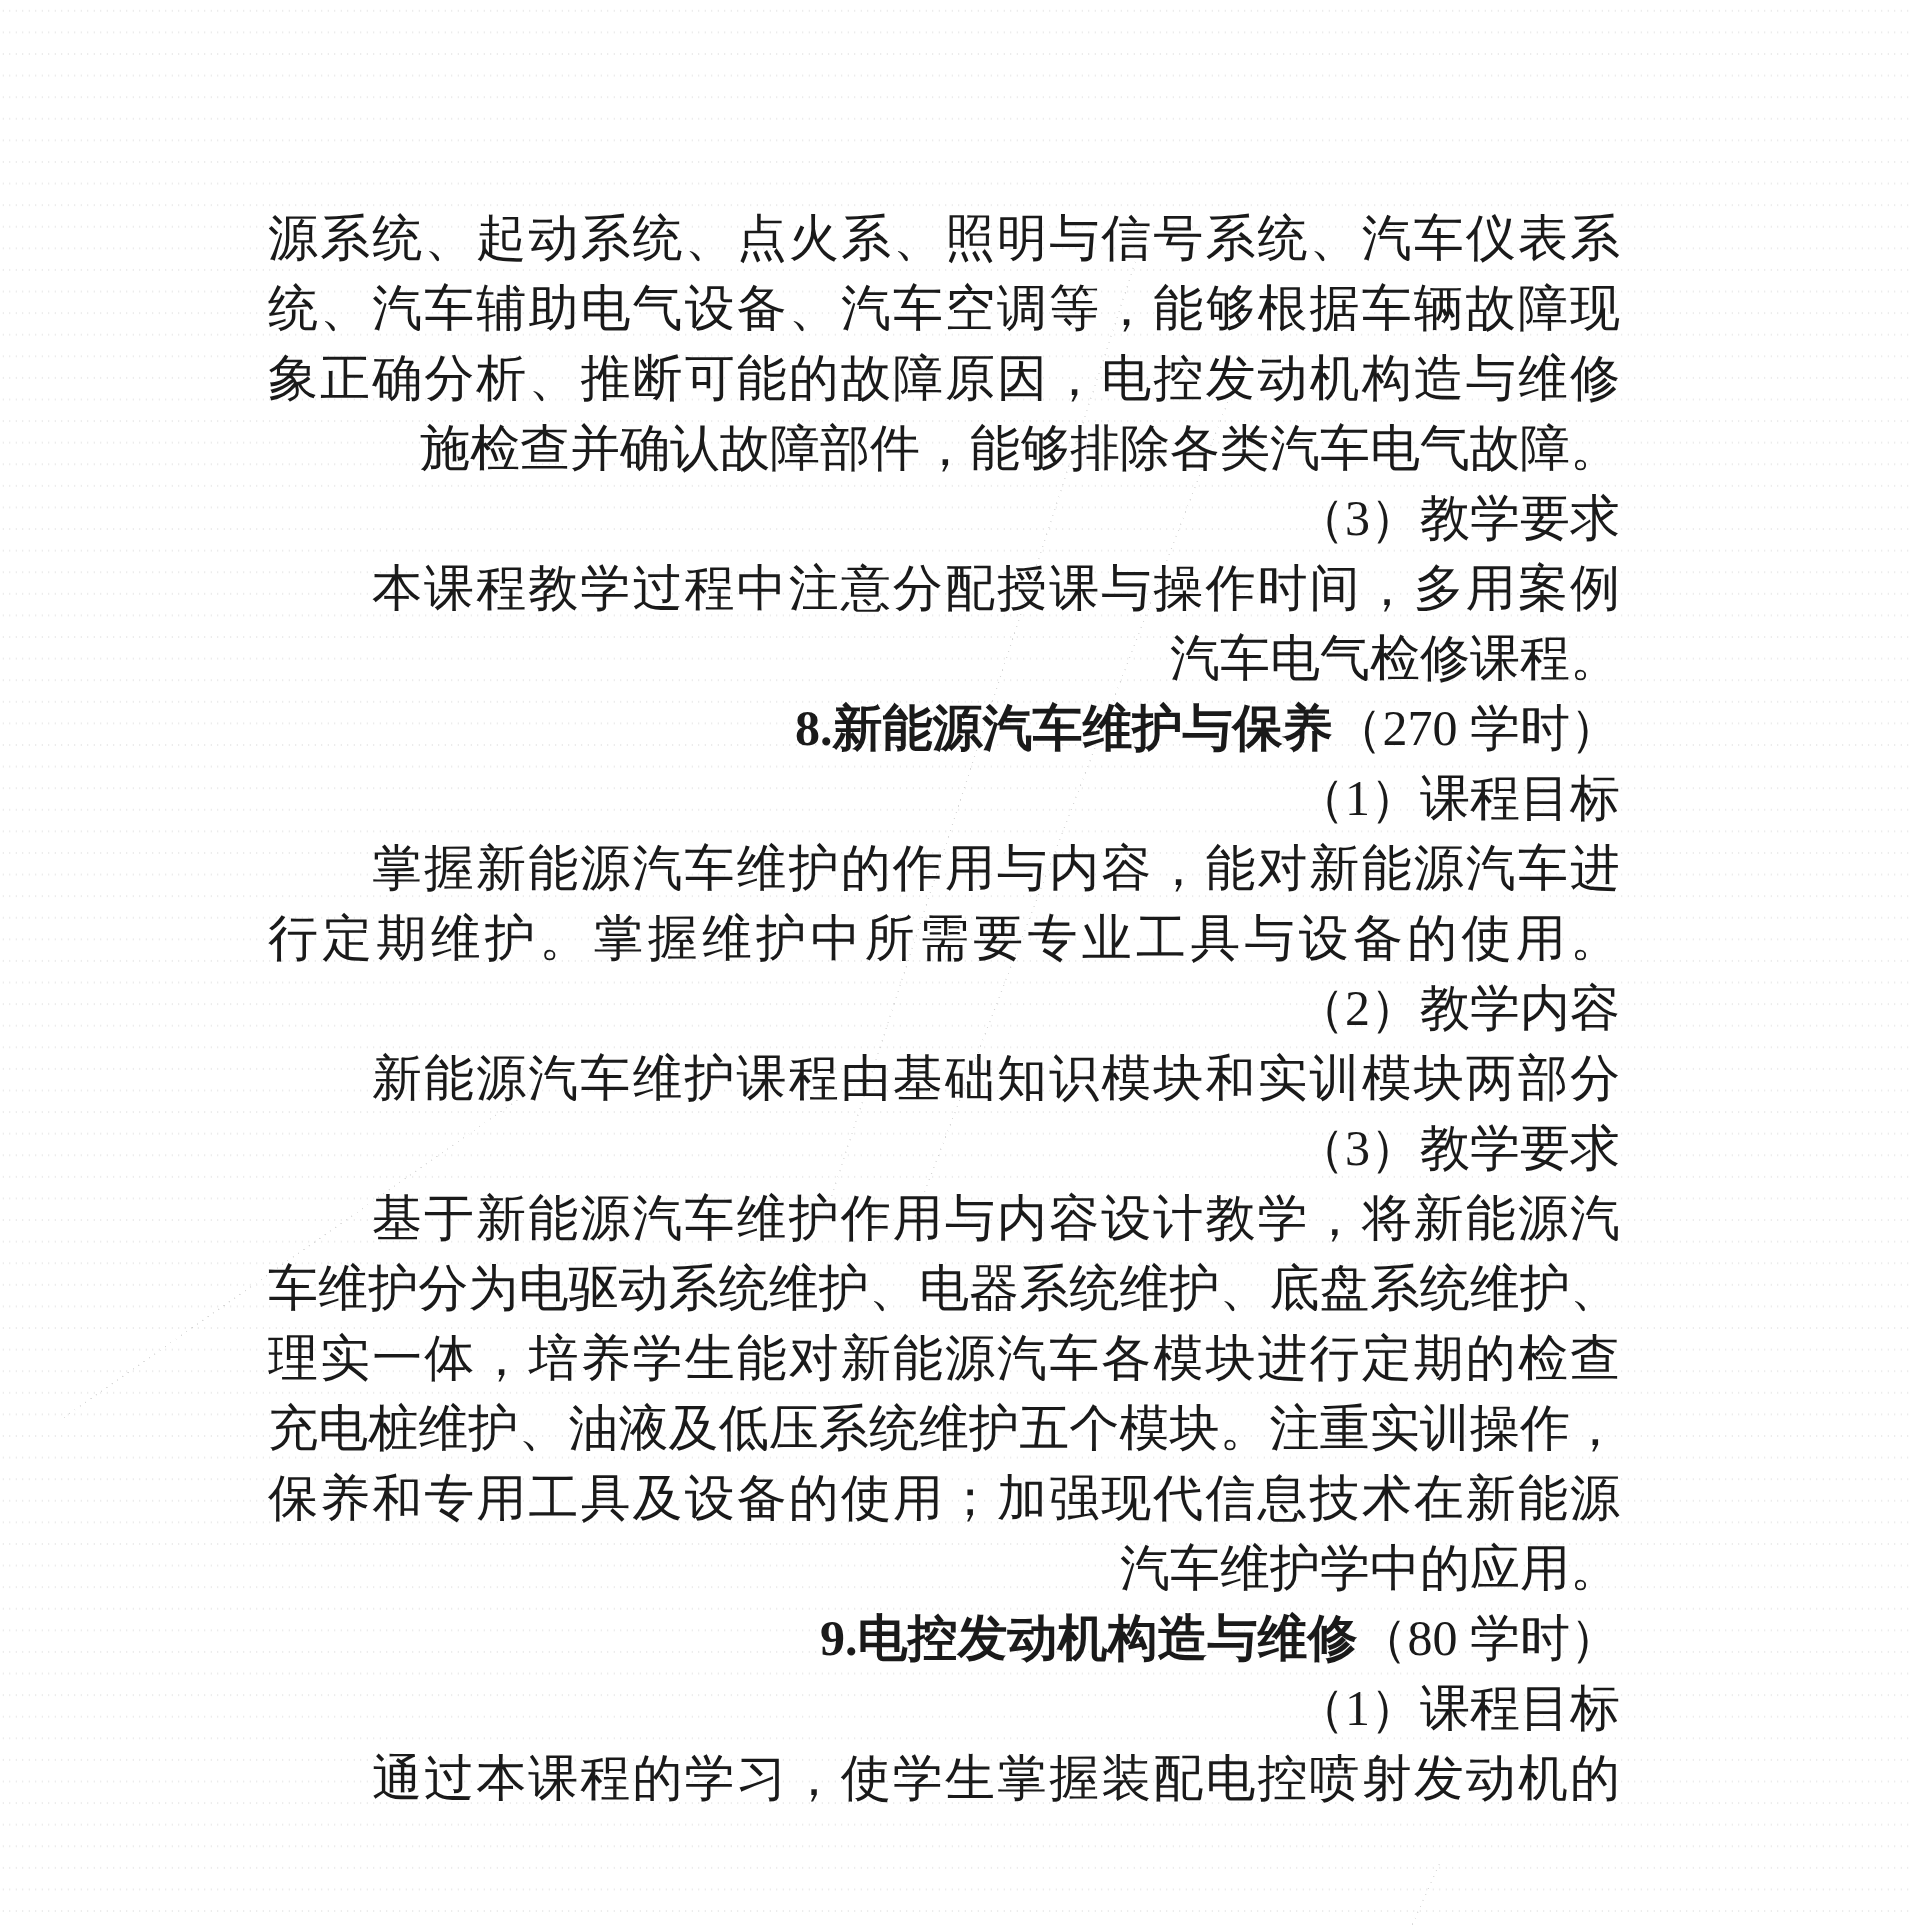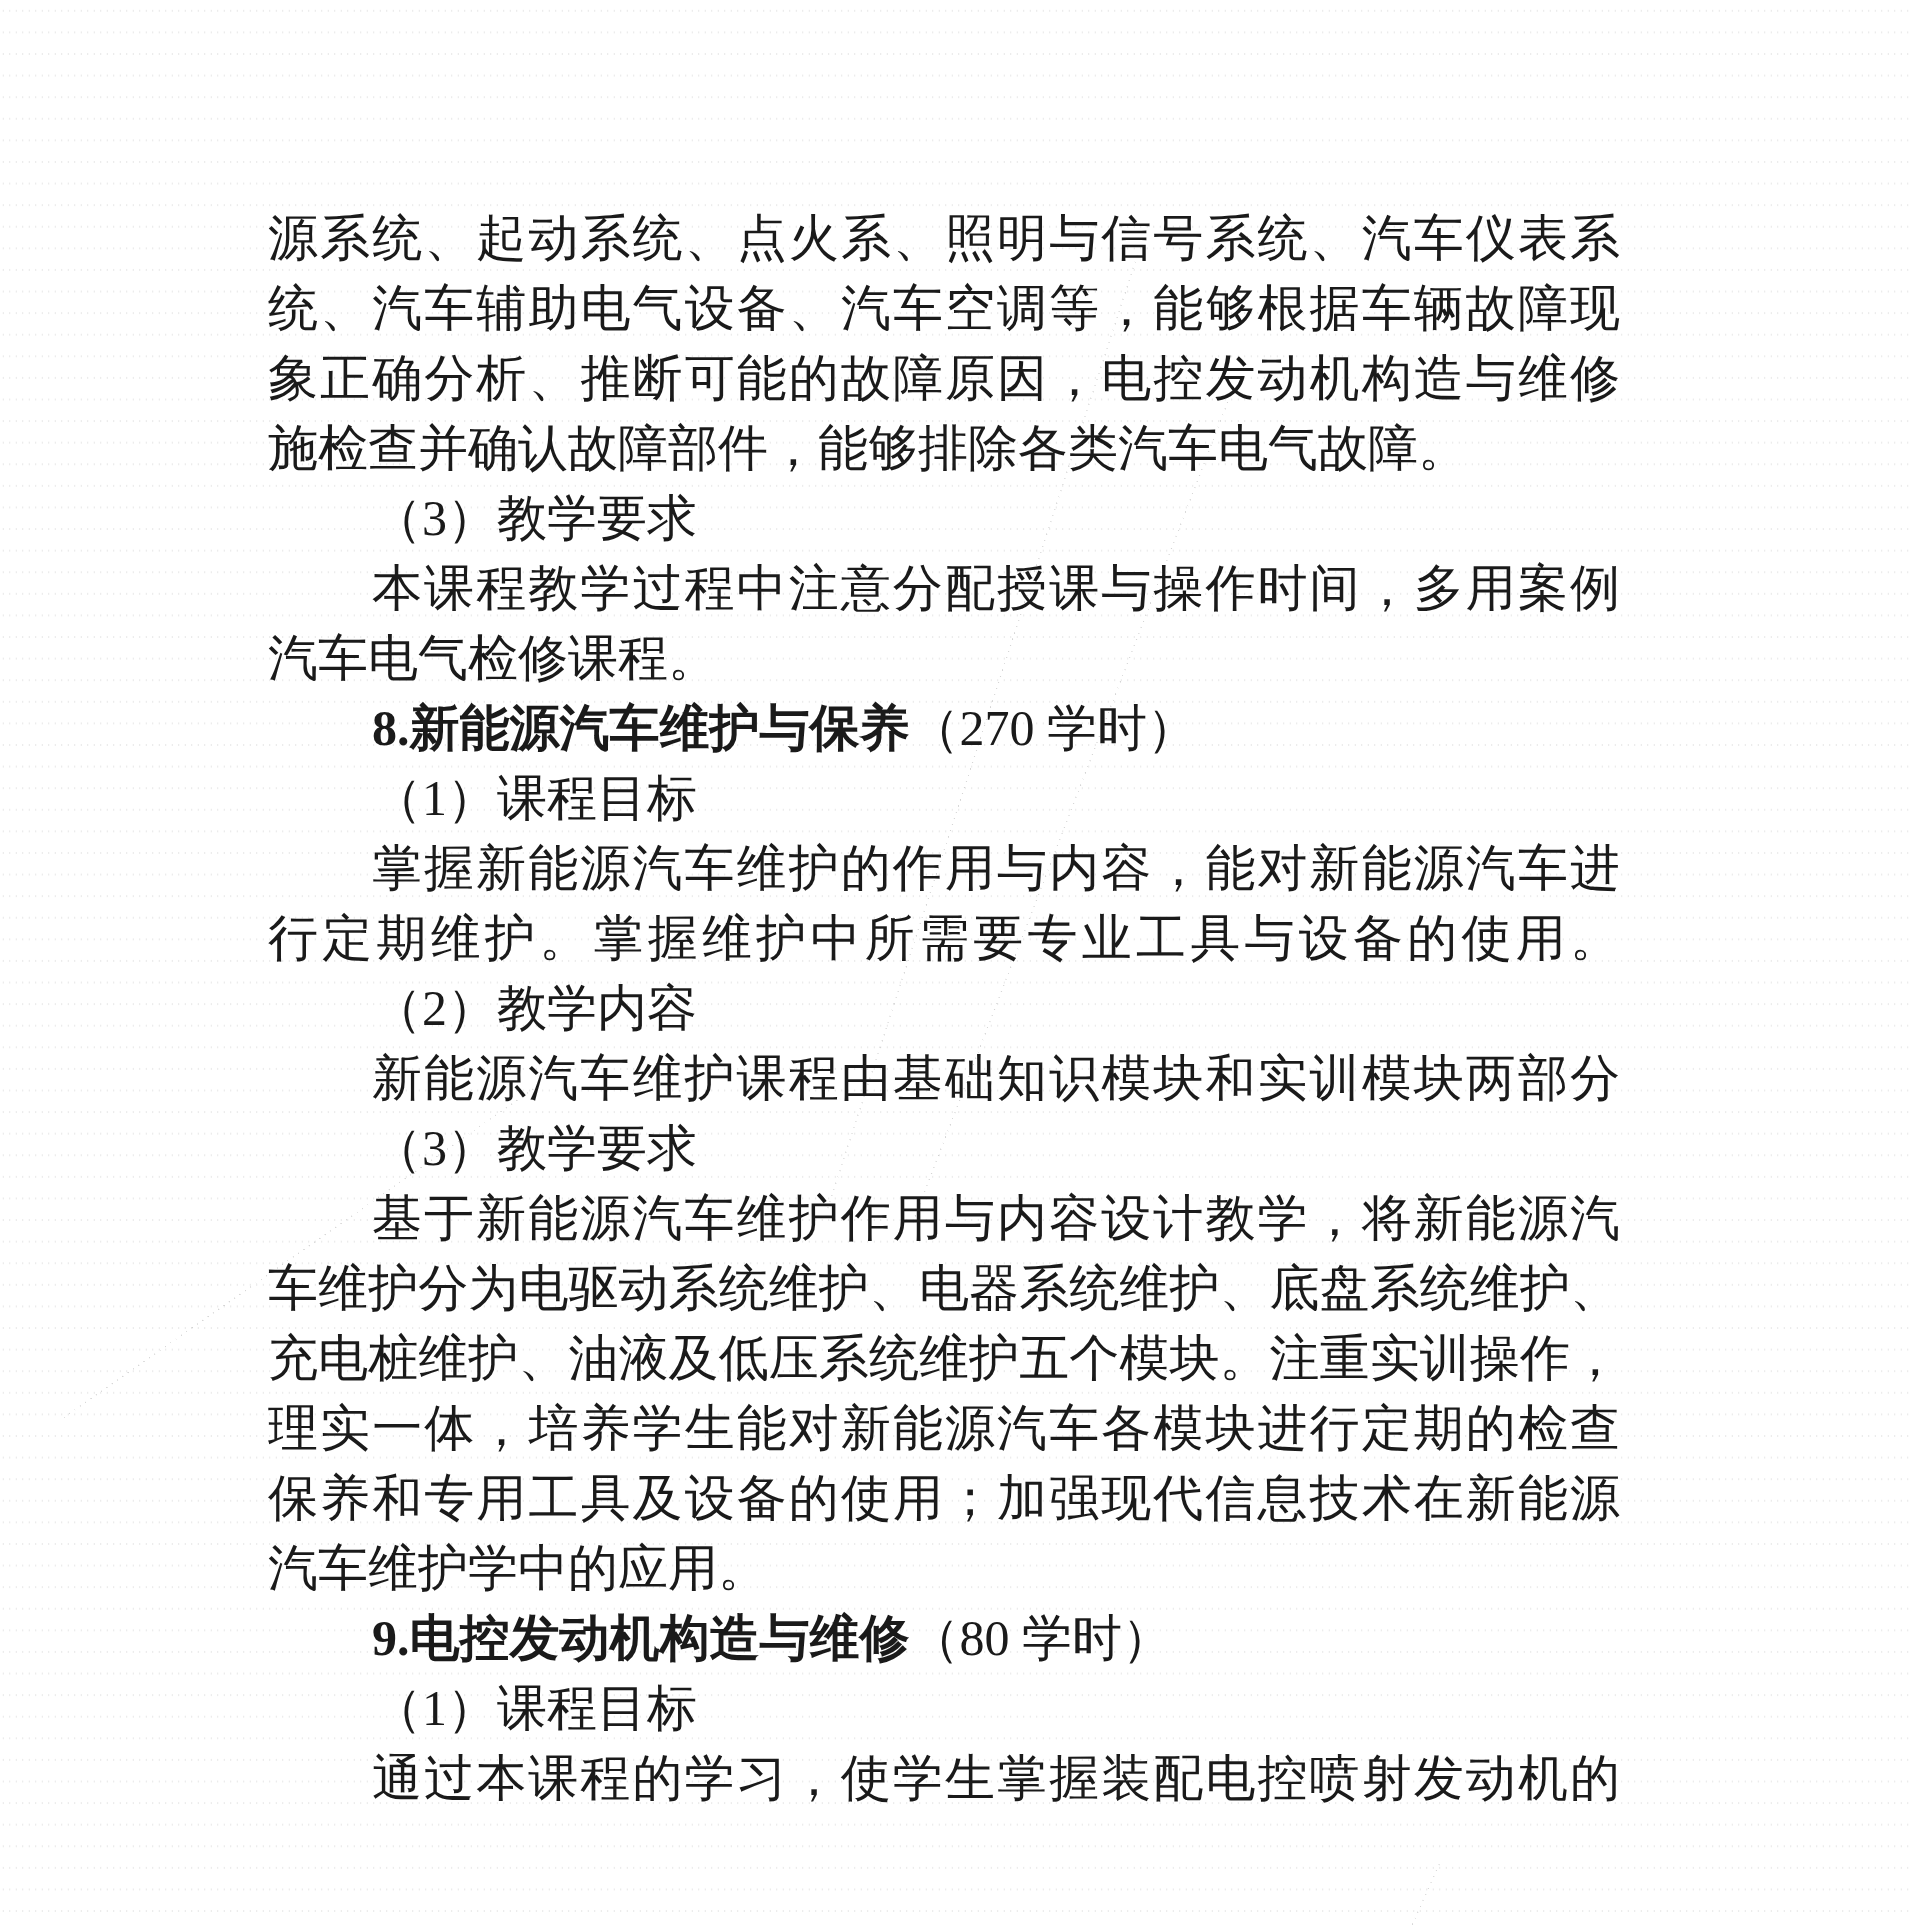--- a/index.html
+++ b/index.html
@@ -42,21 +42,21 @@
   .text-block {
     position: absolute;
     left: 268px;
     top: 203px;
     width: 1352px;
     font-size: 50px;
     line-height: 70px;
   }
   .line {
     height: 70px;
-    text-align: left;
+    text-align: right;
     white-space: normal;
   }
   .line.fill {
     text-align: justify;
     text-align-last: justify;
     text-justify: inter-character;
   }
   .line.indent {
     text-indent: 104px;
   }
@@ -85,22 +85,22 @@
       <div class="line"><span class="seg">汽车电气检修课程。</span></div>
       <div class="line indent"><span class="seg bold">8.新能源汽车维护与保养</span><span class="seg">（270 学时）</span></div>
       <div class="line indent"><span class="seg">（1）课程目标</span></div>
       <div class="line indent fill"><span class="seg">掌握新能源汽车维护的作用与内容，能对新能源汽车进</span></div>
       <div class="line fill"><span class="seg">行定期维护。掌握维护中所需要专业工具与设备的使用。</span></div>
       <div class="line indent"><span class="seg">（2）教学内容</span></div>
       <div class="line indent fill"><span class="seg">新能源汽车维护课程由基础知识模块和实训模块两部分</span></div>
       <div class="line indent"><span class="seg">（3）教学要求</span></div>
       <div class="line indent fill"><span class="seg">基于新能源汽车维护作用与内容设计教学，将新能源汽</span></div>
       <div class="line fill"><span class="seg">车维护分为电驱动系统维护、电器系统维护、底盘系统维护、</span></div>
+      <div class="line fill"><span class="seg">理实一体，培养学生能对新能源汽车各模块进行定期的检查</span></div>
       <div class="line fill"><span class="seg">充电桩维护、油液及低压系统维护五个模块。注重实训操作，</span></div>
-      <div class="line fill"><span class="seg">理实一体，培养学生能对新能源汽车各模块进行定期的检查</span></div>
       <div class="line fill"><span class="seg">保养和专用工具及设备的使用；加强现代信息技术在新能源</span></div>
       <div class="line"><span class="seg">汽车维护学中的应用。</span></div>
       <div class="line indent"><span class="seg bold">9.电控发动机构造与维修</span><span class="seg">（80 学时）</span></div>
       <div class="line indent"><span class="seg">（1）课程目标</span></div>
       <div class="line indent fill"><span class="seg">通过本课程的学习，使学生掌握装配电控喷射发动机的</span></div>
     </main>
 
 </div>
 
 

